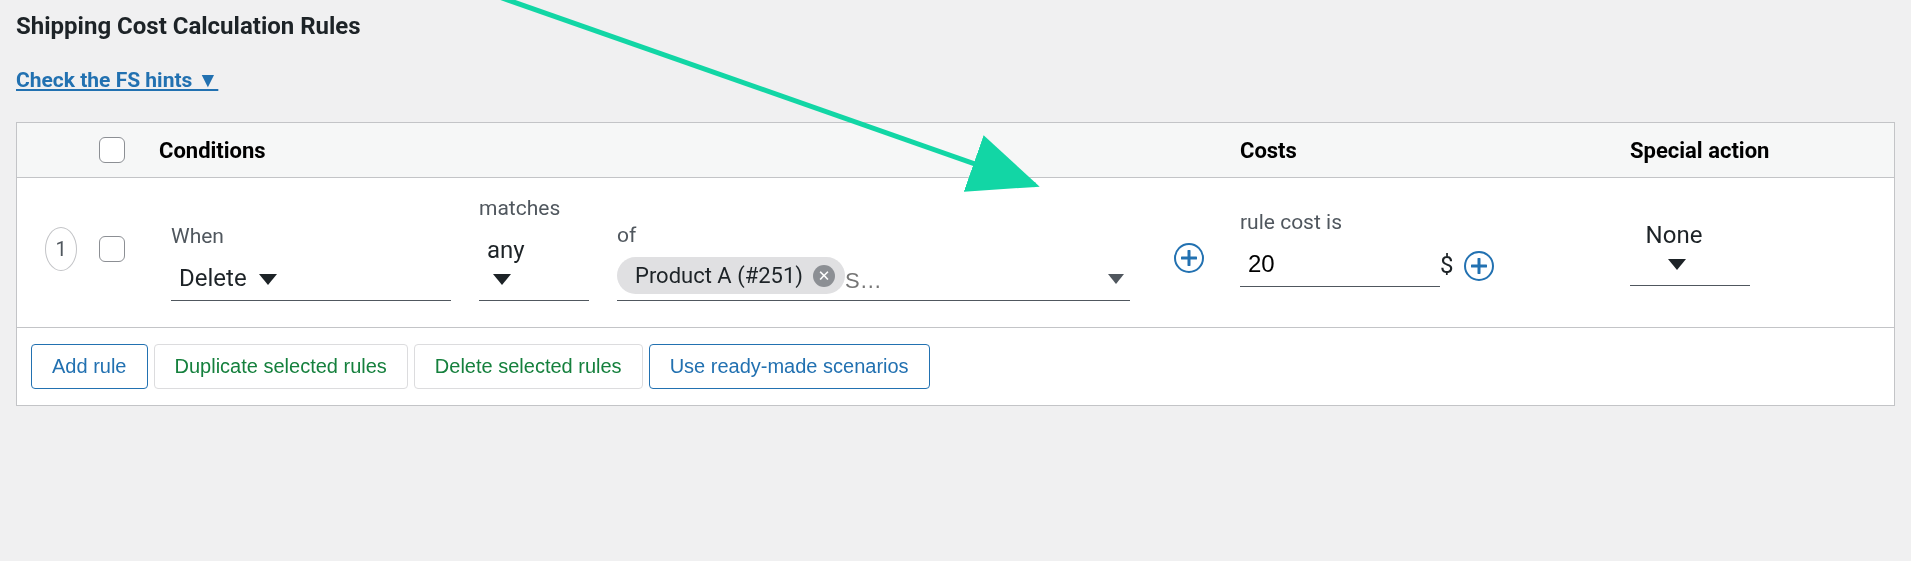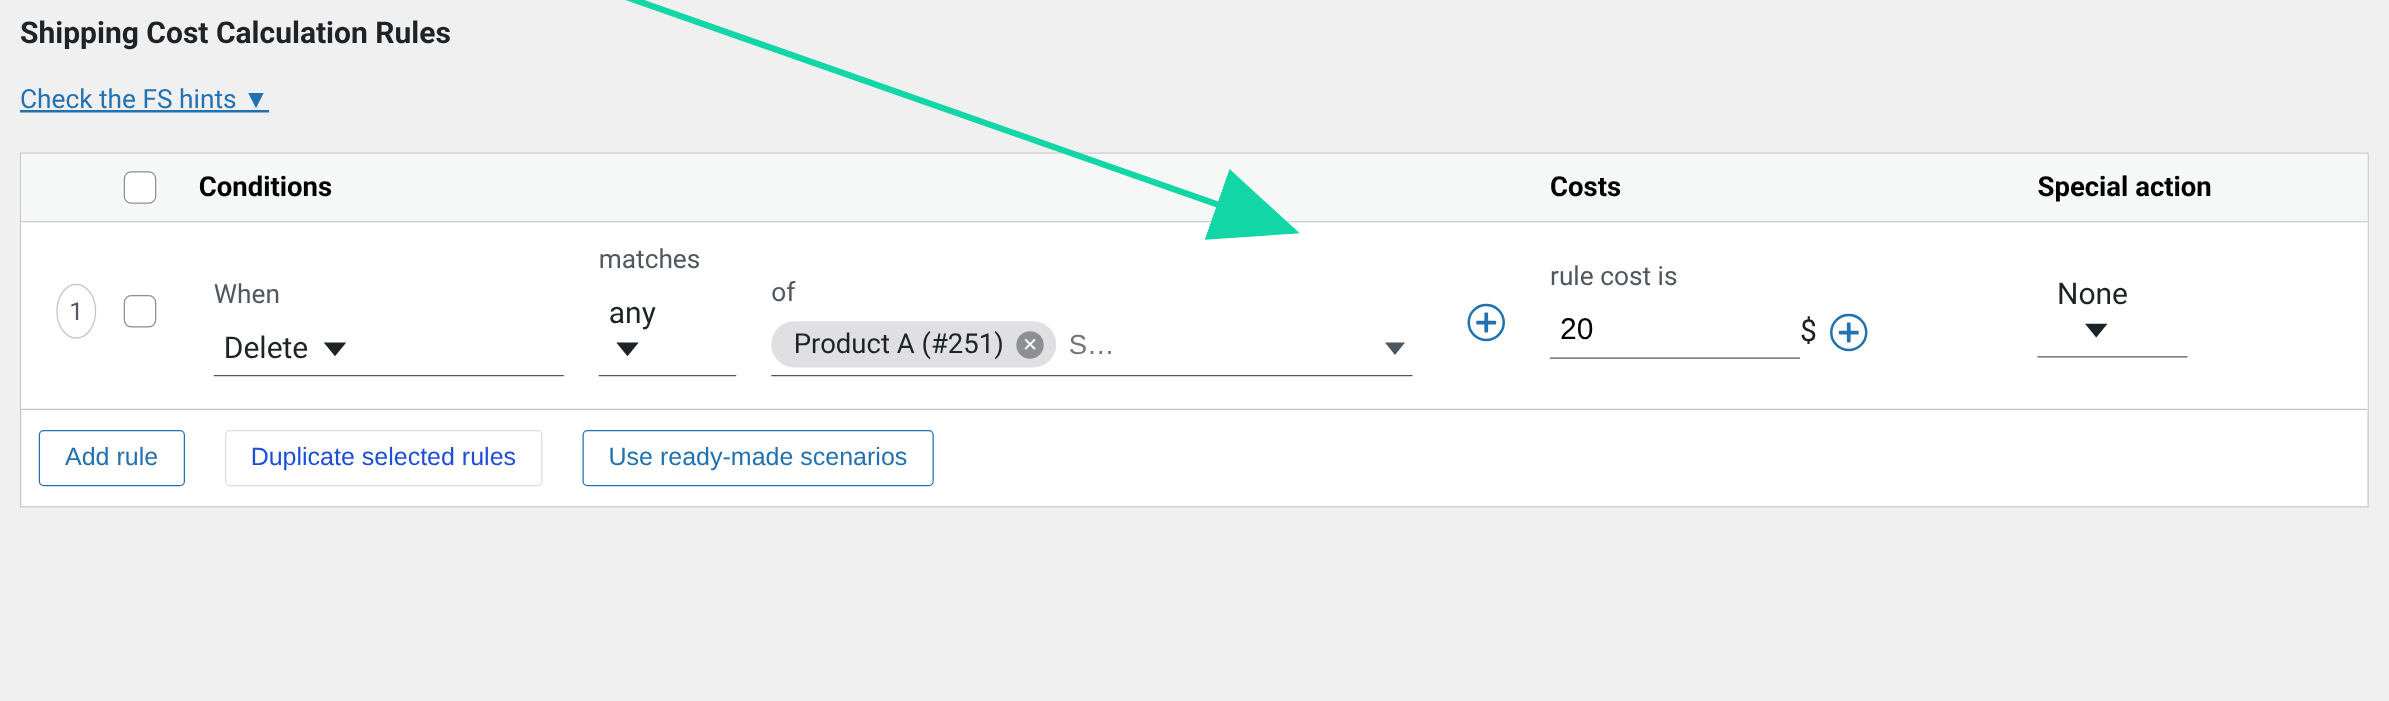--- a/index.html
+++ b/index.html
@@ -12,21 +12,21 @@
   }
   h2.page-title {
     font-size: 24px;
     font-weight: 700;
     margin-bottom: 28px;
   }
   a.hints-link {
     color: #2271b1;
     text-decoration: underline;
     font-size: 21px;
-    font-weight: 400;
+    font-weight: 700;
     display: inline-block;
     margin-bottom: 30px;
   }
 
   .rules-table {
     border: 1px solid #c3c4c7;
     background: #fff;
     width: 100%;
   }
   .rt-head {
@@ -80,21 +80,21 @@
 
   .caret-down {
     display:inline-block; vertical-align:middle; margin-left:6px;
     width:0;height:0;border-left:9px solid transparent;border-right:9px solid transparent;
     border-top:11px solid #1d2327;
   }
   .caret-down.small { border-left-width:8px;border-right-width:8px;border-top-width:10px;border-top-color:#50575e; }
 
   .token-field {
     flex: 1; min-width: 420px; border-bottom:1.5px solid #50575e;
-    display:flex; align-items:center; gap:10px; padding-bottom:6px; position: relative;
+    display:flex; align-items:flex-end; padding-bottom:6px; position: relative;
   }
   .token-chip {
     background: #e0e0e2; color:#1d2327; border-radius: 20px;
     padding: 6px 10px 6px 18px; font-size:22px; display:inline-flex; align-items:center; gap:10px;
   }
   .chip-remove {
     width:22px;height:22px;border-radius:50%;background:#8c8f94;color:#fff;
     font-size:15px;line-height:22px;text-align:center;cursor:pointer;
   }
   .token-input {
@@ -114,28 +114,28 @@
   .cost-input {
     border:none;border-bottom:1.5px solid #50575e;font-size:24px;padding:6px 8px 8px 8px;
     width: 200px; background:transparent;
   }
   .currency { font-size:24px;color:#1d2327; margin-bottom:8px; }
   .plus-cost { margin-bottom:6px; margin-left:10px; }
 
   .special-inner { display:flex; align-items:center; padding-top:4px;text-align:center; }
 
   .rt-footer {
-    padding: 16px 14px; display:flex; gap:32px;
+    padding: 16px 14px; display:flex; gap:6px;
   }
   .btn {
     border: 1px solid; border-radius: 4px; padding: 10px 20px;
     font-size: 20px; font-weight:500; background:#fff; cursor:pointer;
   }
   .btn-primary { border-color:#2271b1; color:#2271b1; }
-  .btn-disabled { border-color:#dcdcde; color:#1d4ed8; cursor:not-allowed; }
+  .btn-disabled { border-color:#dcdcde; color:#15803d; cursor:not-allowed; }
 
   
   .arrow-overlay {
     position:absolute; pointer-events:none; z-index:10;
   }
 </style>
 </head>
 <body>
 
 
@@ -232,18 +232,19 @@
           <span>None</span>
           <span class="caret-down"></span>
         </div>
       </div>
     </div>
   </div>
 
   <div class="rt-footer">
     <button class="btn btn-primary">Add rule</button>
     <button class="btn btn-disabled">Duplicate selected rules</button>
+    <button class="btn btn-disabled">Delete selected rules</button>
     <button class="btn btn-primary">Use ready-made scenarios</button>
   </div>
 </div>
 
 
 
 
 </body></html>

